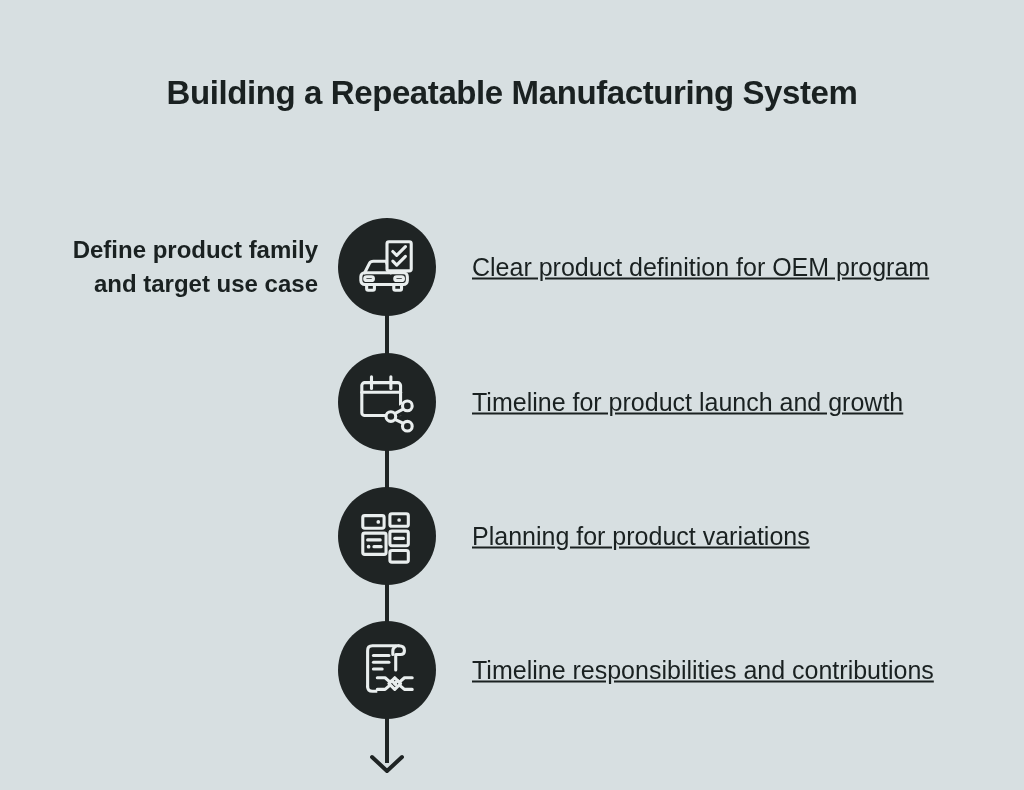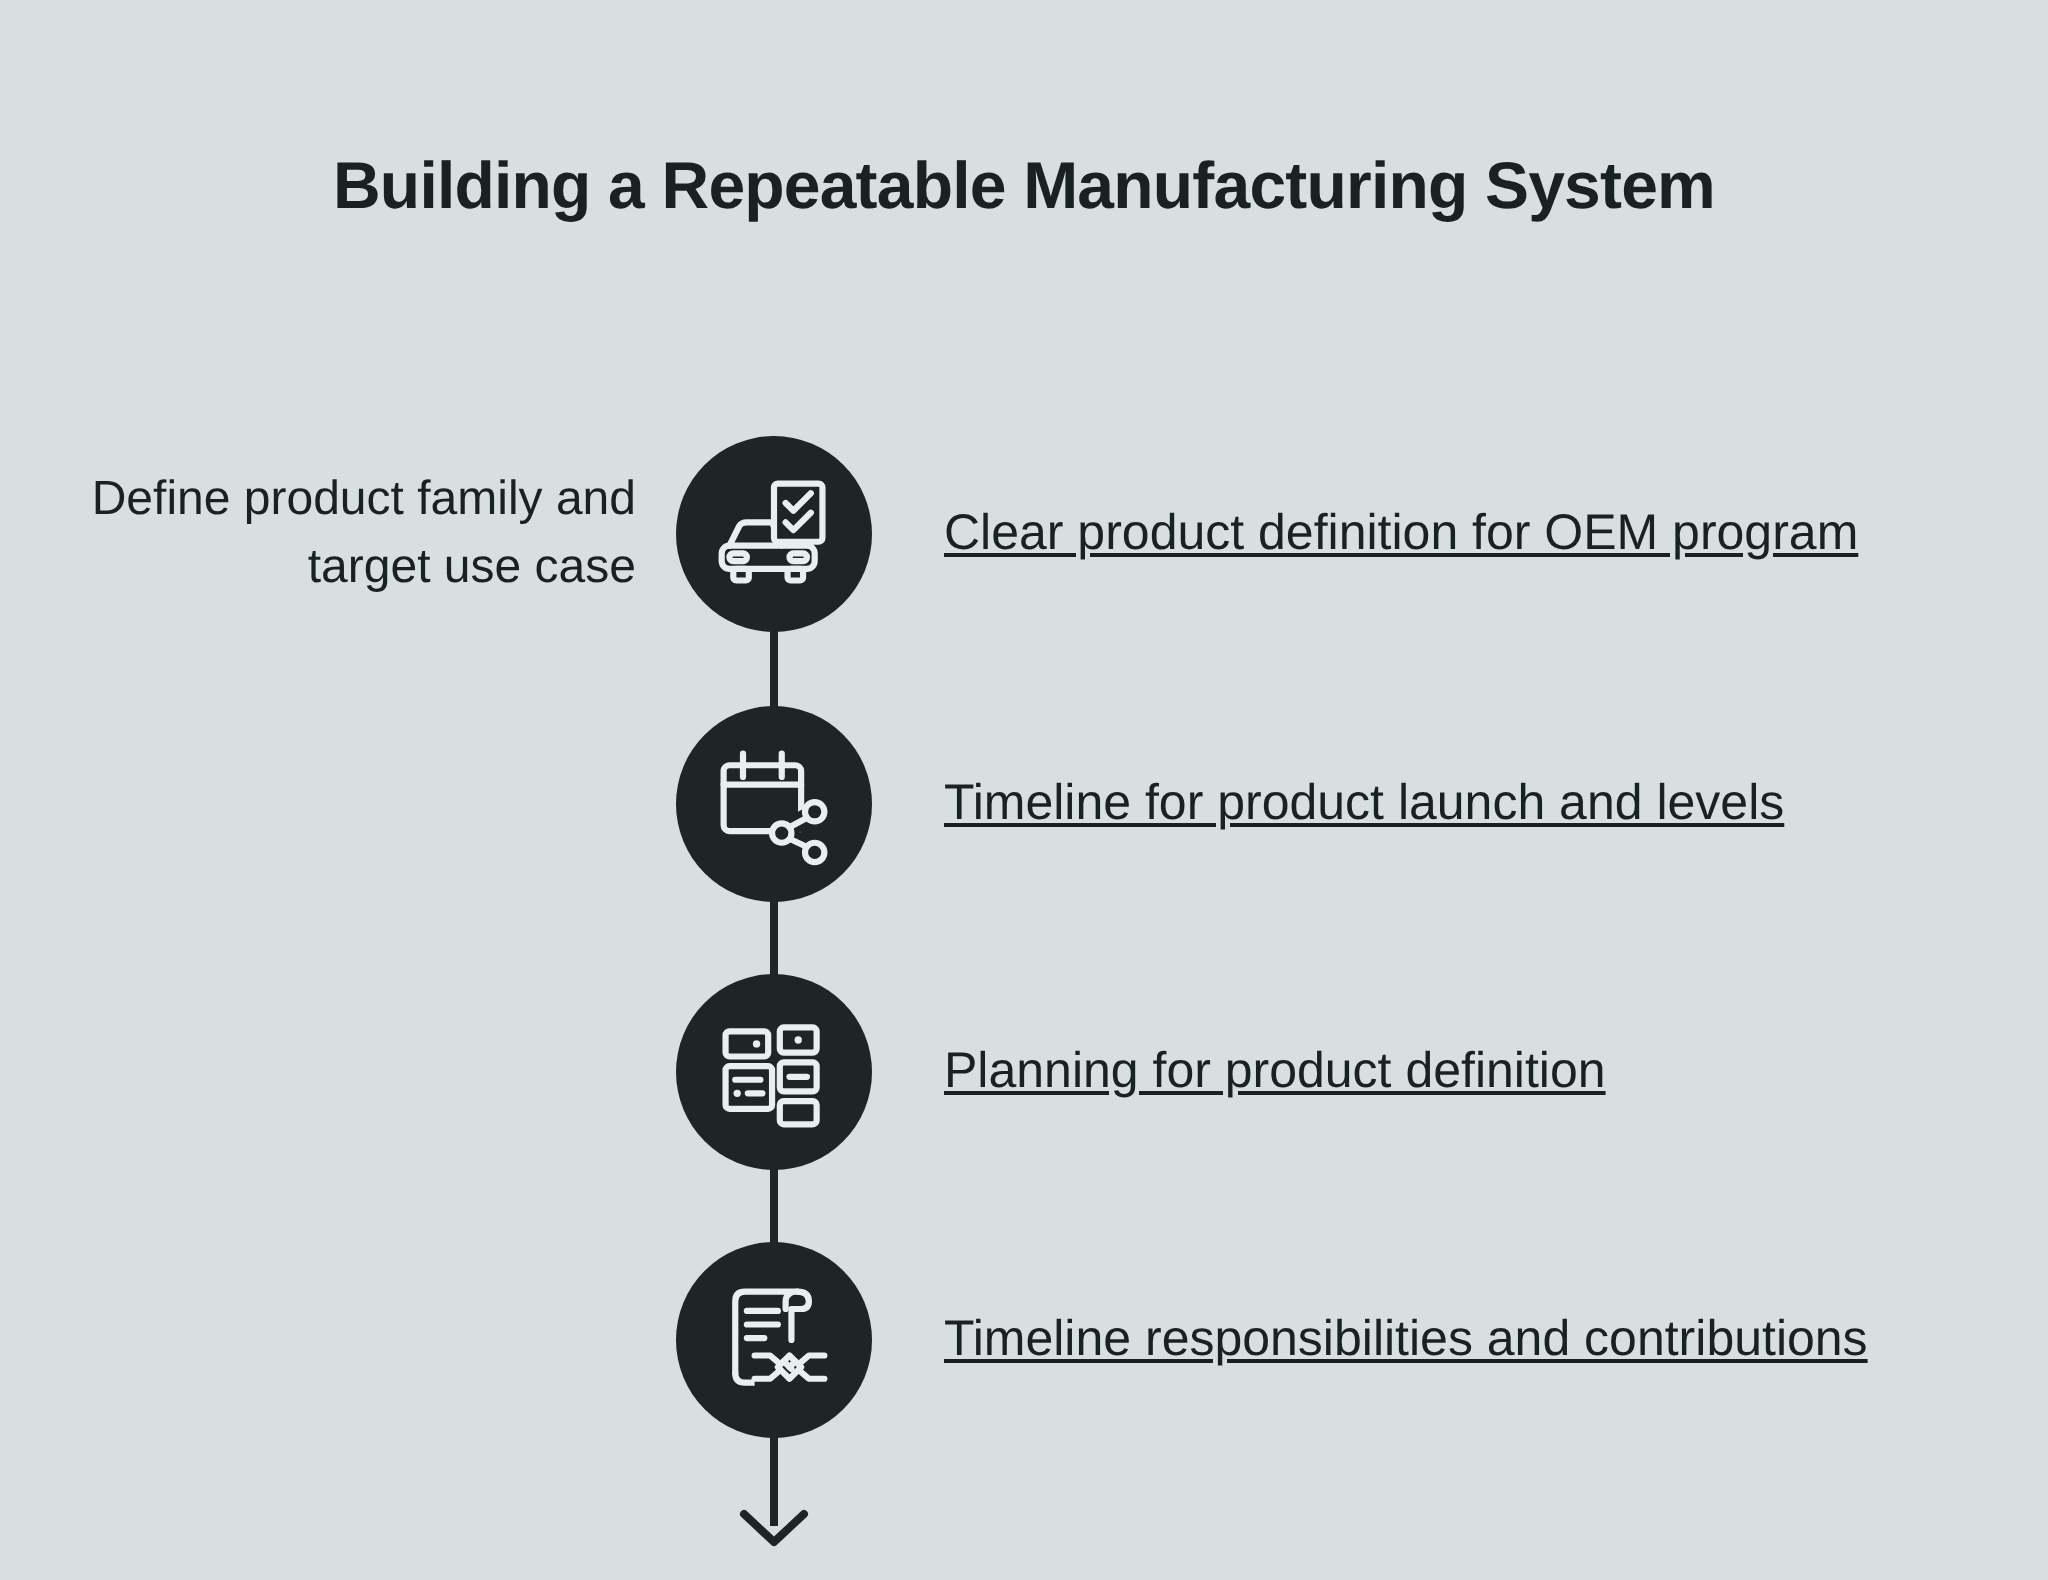--- a/index.html
+++ b/index.html
@@ -18,21 +18,21 @@
   }
   .canvas{position:relative;width:1024px;height:714px;background:var(--bg);}
   .title{
     position:absolute;top:74px;left:0;width:100%;
     text-align:center;font-size:33px;font-weight:bold;
     letter-spacing:-0.4px;color:var(--text);
   }
   .step-label{
     position:absolute;left:28px;width:290px;text-align:right;
     top:var(--cy);transform:translateY(-50%);
-    font-size:24px;font-weight:normal;line-height:34px;color:var(--text);
+    font-size:24px;font-weight:bold;line-height:34px;color:var(--text);
   }
   .step-icon{
     position:absolute;left:338px;top:calc(var(--cy) - 49px);
     width:98px;height:98px;border-radius:50%;background:var(--dark);
     display:flex;align-items:center;justify-content:center;z-index:2;
   }
   .step-desc{
     position:absolute;left:472px;top:var(--cy);transform:translateY(-50%);
     font-size:25px;color:var(--text);white-space:nowrap;text-decoration:underline;
   }
@@ -88,38 +88,38 @@
       <line class="stroke" x1="6" y1="22" x2="46" y2="22"></line>
       <line class="halo" x1="38" y1="45" x2="53" y2="37"></line>
       <line class="halo" x1="38" y1="49" x2="53" y2="56"></line>
       <line class="stroke" x1="38" y1="45" x2="53" y2="37"></line>
       <line class="stroke" x1="38" y1="49" x2="53" y2="56"></line>
       <circle class="stroke fill-dark" cx="36" cy="47" r="5"></circle>
       <circle class="stroke fill-dark" cx="53" cy="36" r="5"></circle>
       <circle class="stroke fill-dark" cx="53" cy="57" r="5"></circle>
     </svg>
   </div>
-  <div class="step-desc r2">Timeline for product launch and levels</div>
+  <div class="step-desc r2">Timeline for product launch and growth</div>
 
   <div class="step-icon r3">
     <svg class="icon-svg" viewBox="0 0 64 64">
       <rect class="stroke" x="7" y="11" width="22" height="13" rx="2"></rect>
       <circle class="dotw" cx="23" cy="17.5" r="1.9"></circle>
       <rect class="stroke" x="35" y="9" width="19" height="13" rx="2"></rect>
       <circle class="dotw" cx="44.5" cy="15.5" r="1.9"></circle>
       <rect class="stroke" x="7" y="29" width="24" height="22" rx="2"></rect>
       <line class="stroke" x1="12" y1="36" x2="25" y2="36"></line>
       <circle class="dotw" cx="13" cy="43" r="1.9"></circle>
       <line class="stroke" x1="18.5" y1="43" x2="26" y2="43"></line>
       <rect class="stroke" x="35" y="27" width="19" height="15" rx="2"></rect>
       <line class="stroke" x1="40" y1="34.5" x2="49" y2="34.5"></line>
       <rect class="stroke" x="35" y="47" width="19" height="12" rx="2"></rect>
     </svg>
   </div>
-  <div class="step-desc r3">Planning for product definition</div>
+  <div class="step-desc r3">Planning for product variations</div>
 
   <div class="step-icon r4">
     <svg class="icon-svg" viewBox="0 0 64 64">
       <path class="stroke" d="M12 49 V12 Q12 7 17 7 H44"></path>
       <path class="stroke" d="M44 7 Q50 7 50 12 Q50 16 46 16 H41 V32"></path>
       <path class="stroke" d="M41 7.5 Q38 9 38 12 V16"></path>
       <path class="stroke" d="M12 49 Q12 54 17 54 H22"></path>
       <line class="stroke" x1="18" y1="17" x2="34" y2="17"></line>
       <line class="stroke" x1="18" y1="24" x2="34" y2="24"></line>
       <line class="stroke" x1="18" y1="31" x2="27" y2="31"></line>

